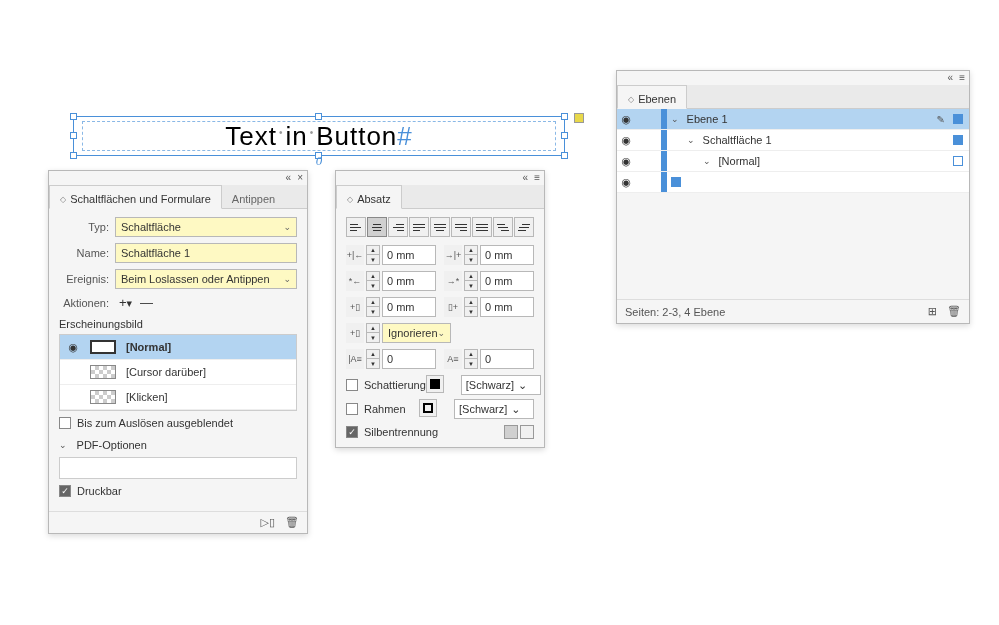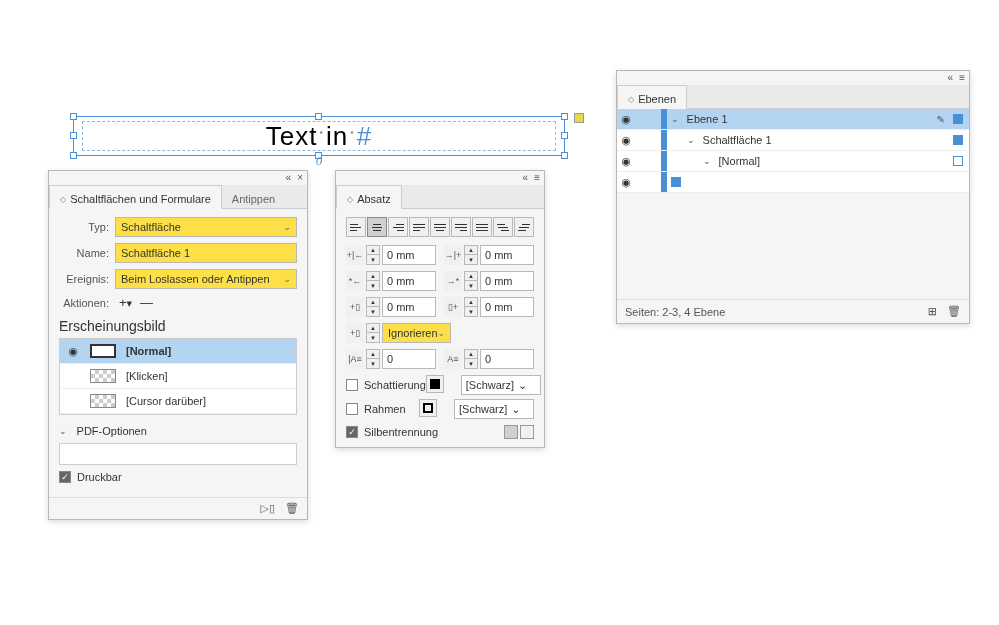--- a/index.html
+++ b/index.html
@@ -33,28 +33,28 @@
   .panel-ctrl { height:14px; display:flex; justify-content:flex-end; align-items:center; gap:6px; padding:0 4px; color:#555; }
   .panel-ctrl span { cursor:default; font-size:10px; line-height:1;}
   .tabs { display:flex; border-bottom:1px solid #ccc; background:#eaeaea; height:24px; }
   .tab { padding:4px 10px 0; font-size:11px; color:#666; height:24px; display:flex; align-items:center; gap:4px;}
   .tab.active { background:#f5f5f5; border:1px solid #ccc; border-bottom:1px solid #f5f5f5; position:relative; top:0; color:#333;}
   .tab-diamond{font-size:8px;color:#888;}
   .panel-body { padding:8px 10px; }
   .row { display:flex; align-items:center; margin-bottom:6px; gap:6px; }
   .row label.lbl { width:50px; text-align:right; color:#555; font-size:11px;}
   .dropdown, .textinput {
-    flex:1; height:20px; background:#fde047; border:1px solid #b8b8b8;
+    flex:1; height:20px; background:#fef9c3; border:1px solid #b8b8b8;
     padding:0 5px; font-size:11px; display:flex; align-items:center; justify-content:space-between;
   }
   .dropdown .chev{color:#666;font-size:9px;}
   .plus-minus{display:flex;gap:8px;padding-left:4px;}
   .plus-minus span{font-size:13px;color:#333;}
   .empty-actions{background:#fff;border:1px solid #ccc;height:44px;display:flex;align-items:flex-start;justify-content:center;padding-top:6px;font-size:11px;color:#444;}
-  .section-h{font-size:14px;color:#333;margin:8px 0 4px;}
+  .section-h{font-size:11px;color:#333;margin:8px 0 4px;}
   .appearance-list{background:#fff;border:1px solid #ccc;}
   .appearance-item{display:flex;align-items:center;height:25px;padding:0 6px;gap:10px;border-bottom:1px solid #eee;}
   .appearance-item.selected{background:#b3d4f1;}
   .swatch{width:26px;height:14px;background:
     repeating-conic-gradient(#ccc 0 25%, #fff 0 50%) 0 0/8px 8px;
     border:1px solid #888;}
   .swatch.hollow{background:#fff;border:2px solid #333;box-sizing:border-box;}
   .eye{width:14px;text-align:center;color:#333;}
   .checkbox-row{display:flex;align-items:center;gap:6px;margin:6px 0;}
   .checkbox{width:12px;height:12px;border:1px solid #888;background:#fff;display:inline-flex;align-items:center;justify-content:center;font-size:9px;color:#fff;}
@@ -100,20 +100,21 @@
 </style>
 </head>
 <body>
 
 <div class="text-frame">
   <div class="inner">
     <span>Text</span>
     <span class="dot">•</span>
     <span>in</span>
     <span class="dot">•</span>
+    <span>Button</span>
     <span class="para">#</span>
   </div>
   <div class="handle h-tl"></div>
   <div class="handle h-tm"></div>
   <div class="handle h-tr"></div>
   <div class="handle h-ml"></div>
   <div class="handle h-mr"></div>
   <div class="handle h-bl"></div>
   <div class="handle h-bm"></div>
   <div class="handle h-br"></div>
@@ -167,29 +168,33 @@
     <div class="section-h">Erscheinungsbild</div>
     <div class="appearance-list">
       <div class="appearance-item selected">
         <span class="eye">◉</span>
         <span class="swatch hollow"></span>
         <b>[Normal]</b>
       </div>
       <div class="appearance-item">
         <span class="eye"></span>
         <span class="swatch"></span>
-        <span>[Klicken]</span>
+        <span>[Cursor darüber]</span>
       </div>
       <div class="appearance-item">
         <span class="eye"></span>
         <span class="swatch"></span>
-        <span>[Cursor darüber]</span>
-      </div>
-    </div>
-
+        <span>[Klicken]</span>
+      </div>
+    </div>
+
+    <div class="checkbox-row">
+      <span class="checkbox"></span>
+      <span>Bis zum Auslösen ausgeblendet</span>
+    </div>
 
     <div class="checkbox-row" style="margin-top:10px;">
       <span class="expander">⌄</span>
       <span>PDF-Optionen</span>
     </div>
     <div class="descr-area"></div>
     <div class="checkbox-row">
       <span class="checkbox checked">✓</span>
       <span>Druckbar</span>
     </div>

